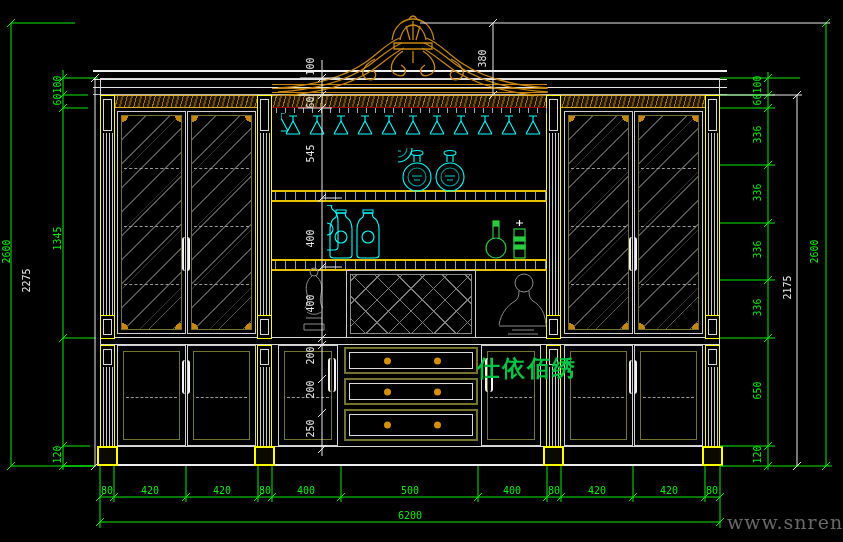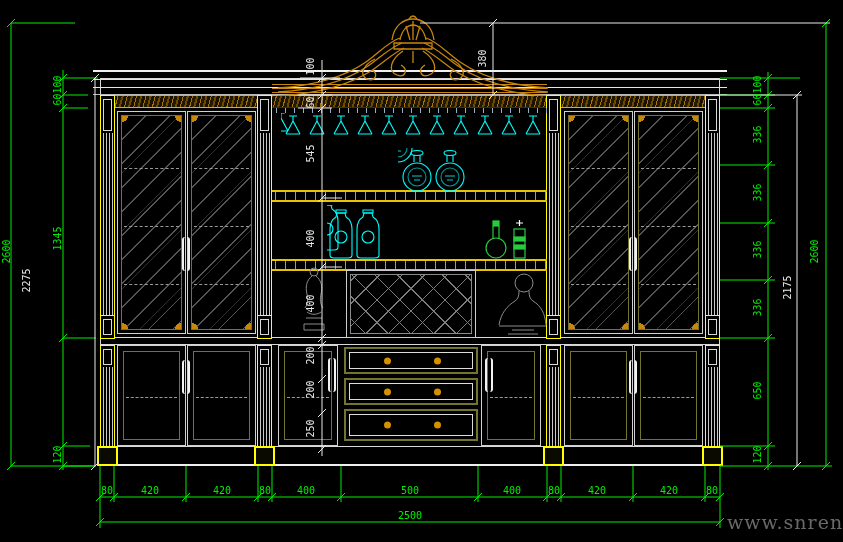--- a/index.html
+++ b/index.html
@@ -369,16 +369,17 @@
   <div class="dl hl" style="left:150px;top:485px">420</div>
   <div class="dl hl" style="left:222px;top:485px">420</div>
   <div class="dl hl" style="left:265px;top:485px">80</div>
   <div class="dl hl" style="left:306px;top:485px">400</div>
   <div class="dl hl" style="left:410px;top:485px">500</div>
   <div class="dl hl" style="left:512px;top:485px">400</div>
   <div class="dl hl" style="left:554px;top:485px">80</div>
   <div class="dl hl" style="left:597px;top:485px">420</div>
   <div class="dl hl" style="left:669px;top:485px">420</div>
   <div class="dl hl" style="left:712px;top:485px">80</div>
-  <div class="dl hl" style="left:410px;top:510px">2500</div>
-
+  <div class="dl hl" style="left:410px;top:510px">6200</div>
+
+  <div class="brand">仕依佰绣</div>
   <div class="site">www.snren.com</div>
 </div>
 
 </body></html>

